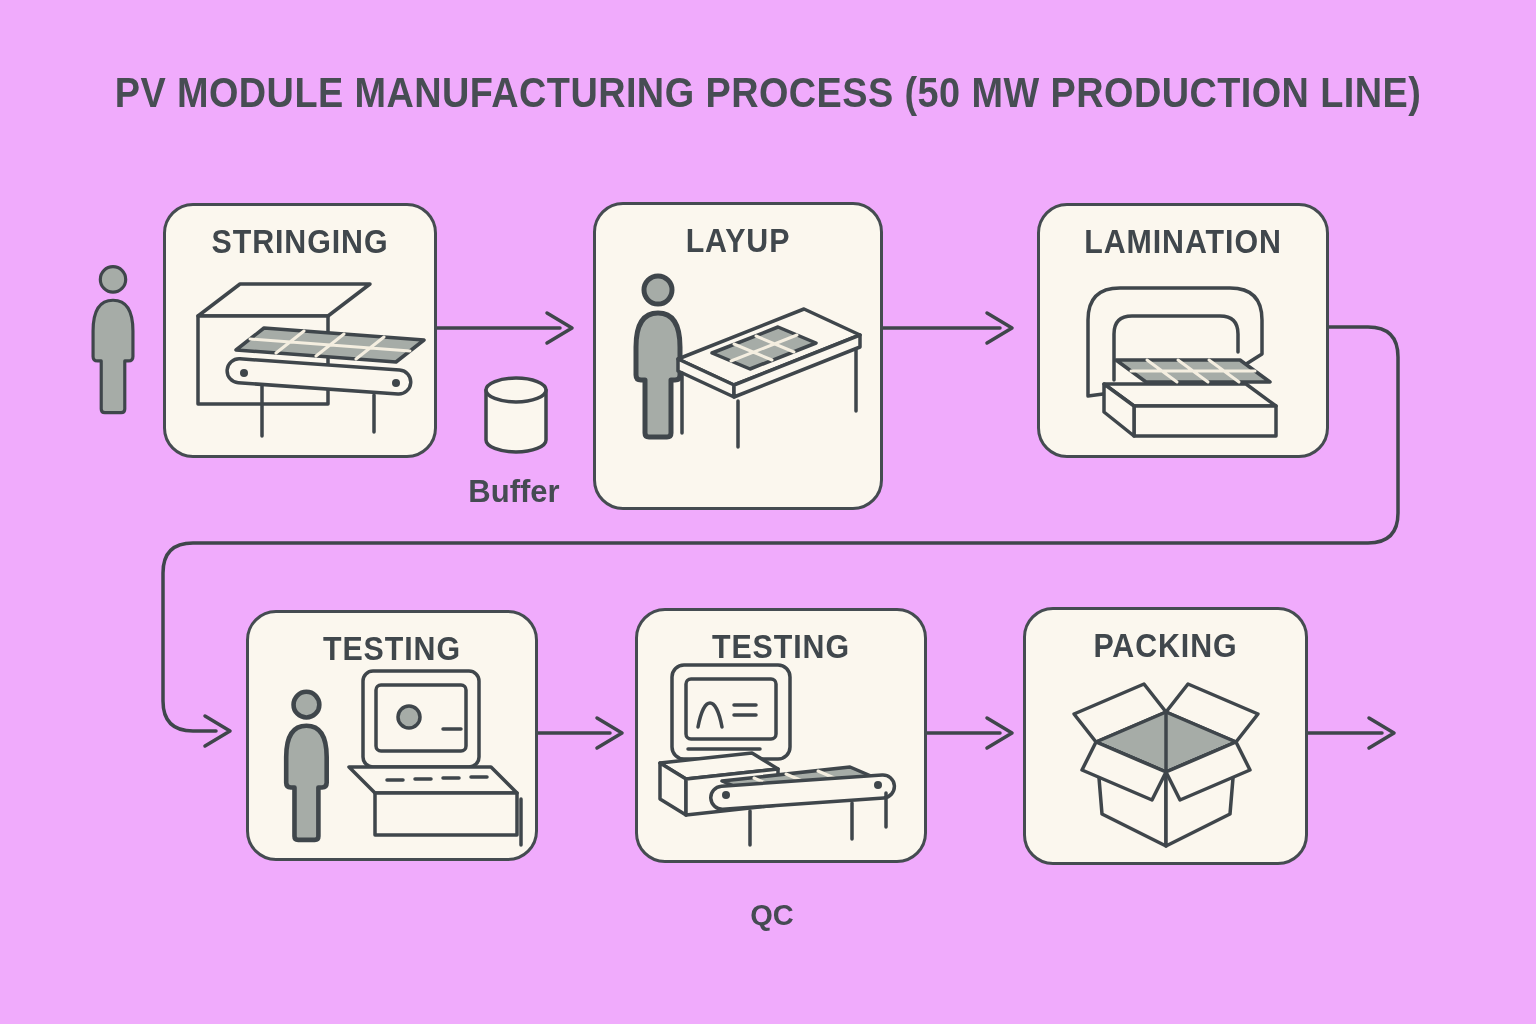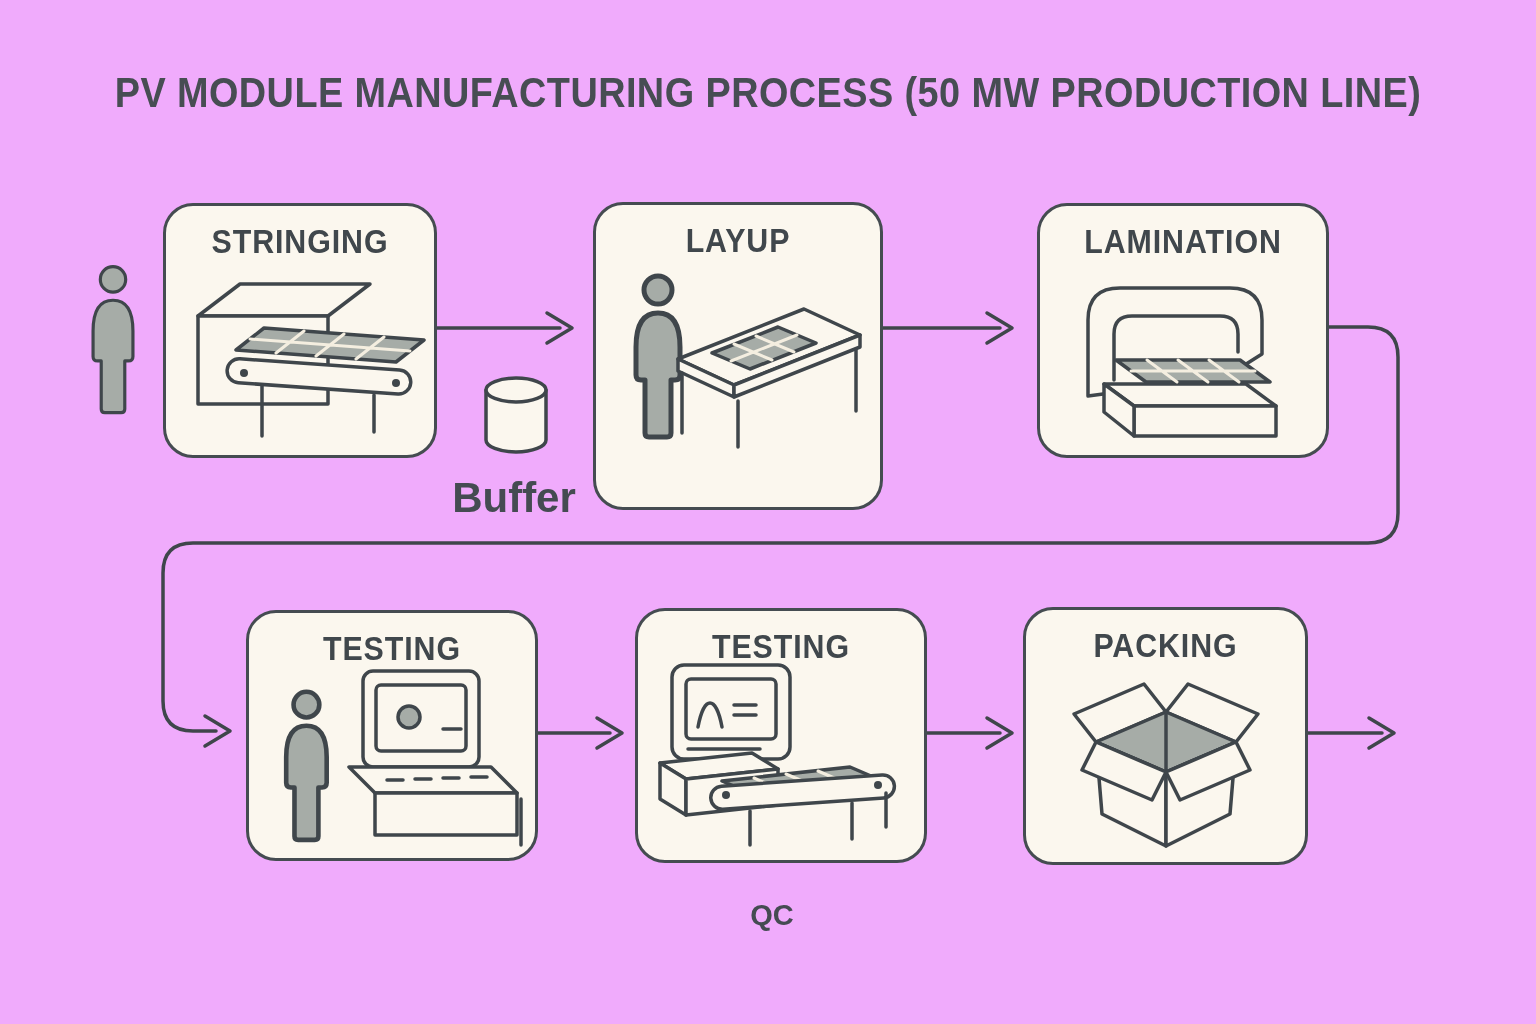--- a/index.html
+++ b/index.html
@@ -31,21 +31,21 @@
     letter-spacing:1px;
     transform:scaleX(.92);transform-origin:50% 50%;
     white-space:nowrap;
   }
   .stage-icon{position:absolute;}
 
   .float-label{
     position:absolute;text-align:center;
     color:#454b52;font-weight:bold;
   }
-  #buffer-label{left:438px;top:474px;width:152px;font-size:42px;font-weight:600;}
+  #buffer-label{left:438px;top:474px;width:152px;font-size:31px;font-weight:600;}
   #qc-label{left:712px;top:899px;width:120px;font-size:29px;}
 
   svg{display:block;}
   .stroke{stroke:#3f464b;stroke-width:3.5;stroke-linecap:round;stroke-linejoin:round;}
   .nofill{fill:none;}
   .cream{fill:#fbf7ee;}
   .gray{fill:#a6aca7;}
   .gridline{stroke:#f4eee0;stroke-width:3;stroke-linecap:round;fill:none;}
 </style>
 </head>

